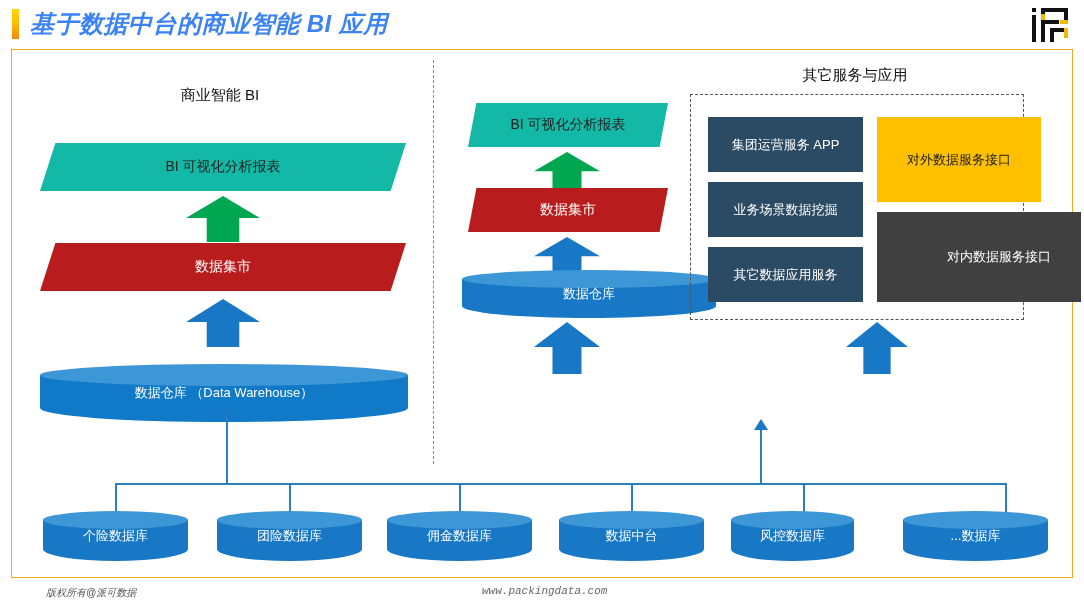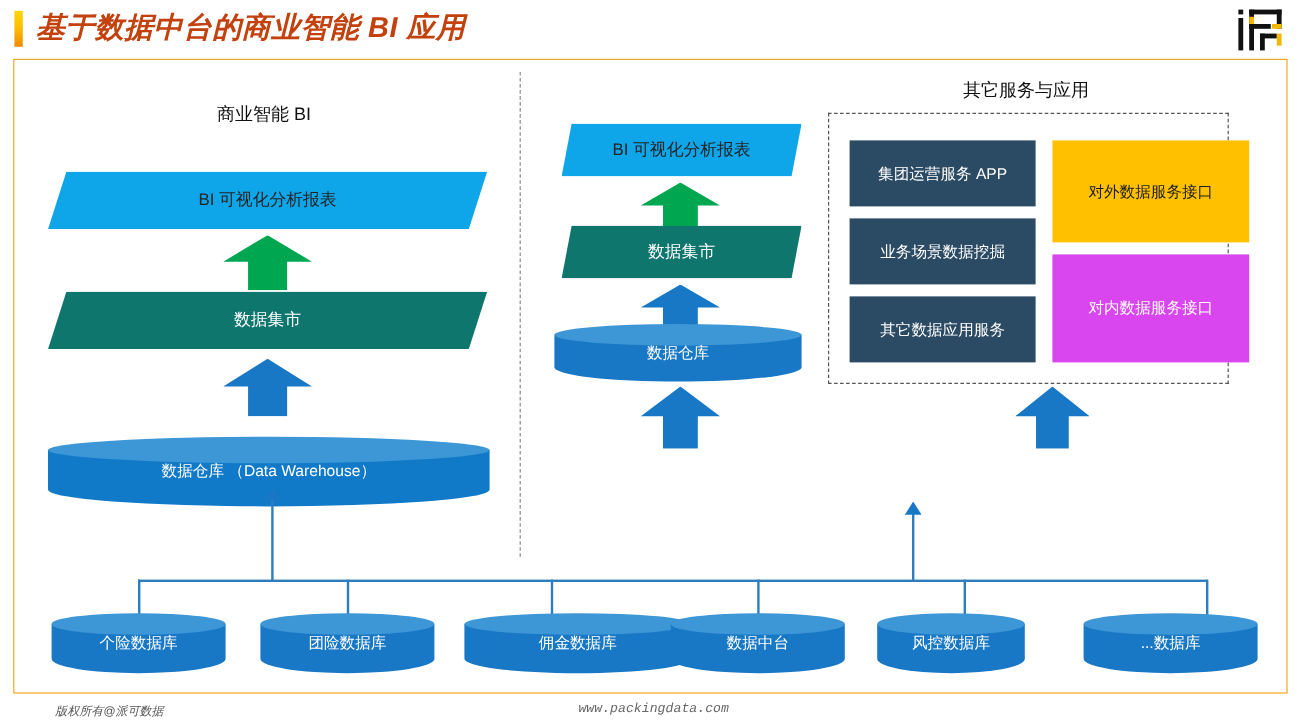--- a/index.html
+++ b/index.html
@@ -12,21 +12,21 @@
   .root{position:absolute;left:0;top:0;width:1084px;height:606px;}
 
   
   .hdr{position:absolute;left:0;top:0;width:1084px;height:48px;}
   .hdr-bar{
     position:absolute;left:12px;top:9px;width:7px;height:30px;
     background:linear-gradient(180deg,#FFD400 0%,#FFC000 45%,#F08A00 100%);
   }
   .hdr-title{
     position:absolute;left:30px;top:8px;
-    font-size:24px;font-weight:bold;font-style:italic;color:#c2410c;
+    font-size:24px;font-weight:bold;font-style:italic;color:#3b82f6;
     letter-spacing:.5px;white-space:nowrap;line-height:32px;
   }
   .logo{position:absolute;left:1030px;top:6px;width:40px;height:38px;}
 
   
   .panel{
     position:absolute;left:11px;top:49px;width:1062px;height:529px;
     border:1.5px solid #F2A922;box-sizing:border-box;background:#fff;
   }
   .divider{
@@ -38,22 +38,22 @@
   .sect-title{
     position:absolute;font-size:15px;color:#111;white-space:nowrap;
     text-align:center;font-weight:normal;
   }
 
   
   .banner{
     position:absolute;display:flex;align-items:center;justify-content:center;
     color:#fff;font-size:14px;white-space:nowrap;
   }
-  .banner.yellow{background:#0ea5e9;color:#222;}
-  .banner.green{background:#0f766e;color:#fff;}
+  .banner.yellow{background:#14b8a6;color:#222;}
+  .banner.green{background:#b91c1c;color:#fff;}
   .banner.b-left{
     clip-path:polygon(4.2% 0, 100% 0, 95.8% 100%, 0 100%);
   }
 
   
   .cyl{position:absolute;}
   .cyl .body{
     position:absolute;left:0;right:0;bottom:0;top:9px;
     background:#1878C6;border-radius:0 0 50% 50%/0 0 12px 12px;
   }
@@ -79,21 +79,21 @@
   .uparrow.blue{background:#1878C6;}
   .uparrow.green{background:#00A650;}
 
   
   .rbox{
     position:absolute;display:flex;align-items:center;justify-content:center;
     color:#fff;font-size:13px;white-space:nowrap;text-align:center;
   }
   .rbox.navy{background:#2B4A63;}
   .rbox.amber{background:#FFC000;color:#1d1d1d;}
-  .rbox.green{background:#d946ef;}
+  .rbox.green{background:#404040;padding-left:40px;}
 
   .dashbox{
     position:absolute;border:1.5px dashed #555;box-sizing:border-box;background:transparent;
   }
 
   
   .ln{position:absolute;background:#2E7EBF;}
   .lnh{height:1.6px;}
   .lnv{width:1.6px;}
   .arrow-thin{position:absolute;}
@@ -149,21 +149,21 @@
   </div>
 
   <div class="banner yellow b-left" style="left:468px;top:103px;width:200px;height:44px;">BI 可视化分析报表</div>
 
   <div class="uparrow green" style="left:534px;top:152px;width:66px;height:40px;"></div>
 
   <div class="banner green b-left" style="left:468px;top:188px;width:200px;height:44px;">数据集市</div>
 
   <div class="uparrow blue" style="left:534px;top:237px;width:66px;height:40px;"></div>
 
-  <div class="cyl" style="left:462px;top:270px;width:206px;height:48px;">
+  <div class="cyl" style="left:462px;top:270px;width:206px;height:48px;padding-left:48px;">
     <div class="body"></div>
     <div class="top"></div>
     <div class="lbl">数据仓库</div>
   </div>
 
   <div class="uparrow blue" style="left:534px;top:322px;width:66px;height:52px;"></div>
 
   <div class="sect-title" style="left:760px;top:66px;width:190px;">其它服务与应用</div>
 
   <div class="dashbox" style="left:690px;top:94px;width:334px;height:226px;"></div>
@@ -204,21 +204,21 @@
   <div class="cyl" style="left:43px;top:511px;width:145px;height:50px;">
     <div class="body"></div>
     <div class="top"></div>
     <div class="lbl">个险数据库</div>
   </div>
   <div class="cyl" style="left:217px;top:511px;width:145px;height:50px;">
     <div class="body"></div>
     <div class="top"></div>
     <div class="lbl">团险数据库</div>
   </div>
-  <div class="cyl" style="left:387px;top:511px;width:145px;height:50px;padding-left:44px;">
+  <div class="cyl" style="left:387px;top:511px;width:145px;height:50px;">
     <div class="body"></div>
     <div class="top"></div>
     <div class="lbl">佣金数据库</div>
   </div>
   <div class="cyl" style="left:559px;top:511px;width:145px;height:50px;">
     <div class="body"></div>
     <div class="top"></div>
     <div class="lbl">数据中台</div>
   </div>
   <div class="cyl" style="left:731px;top:511px;width:123px;height:50px;">

